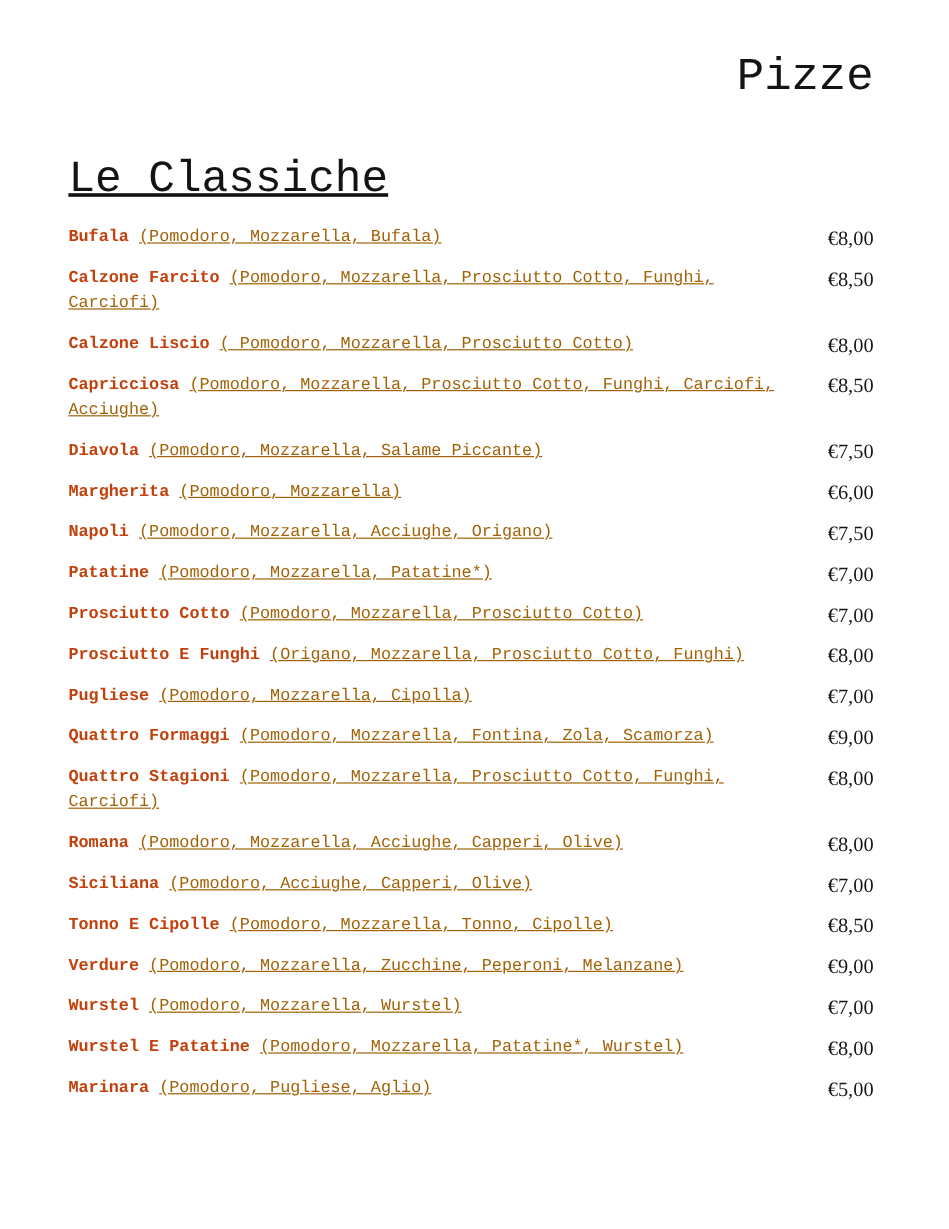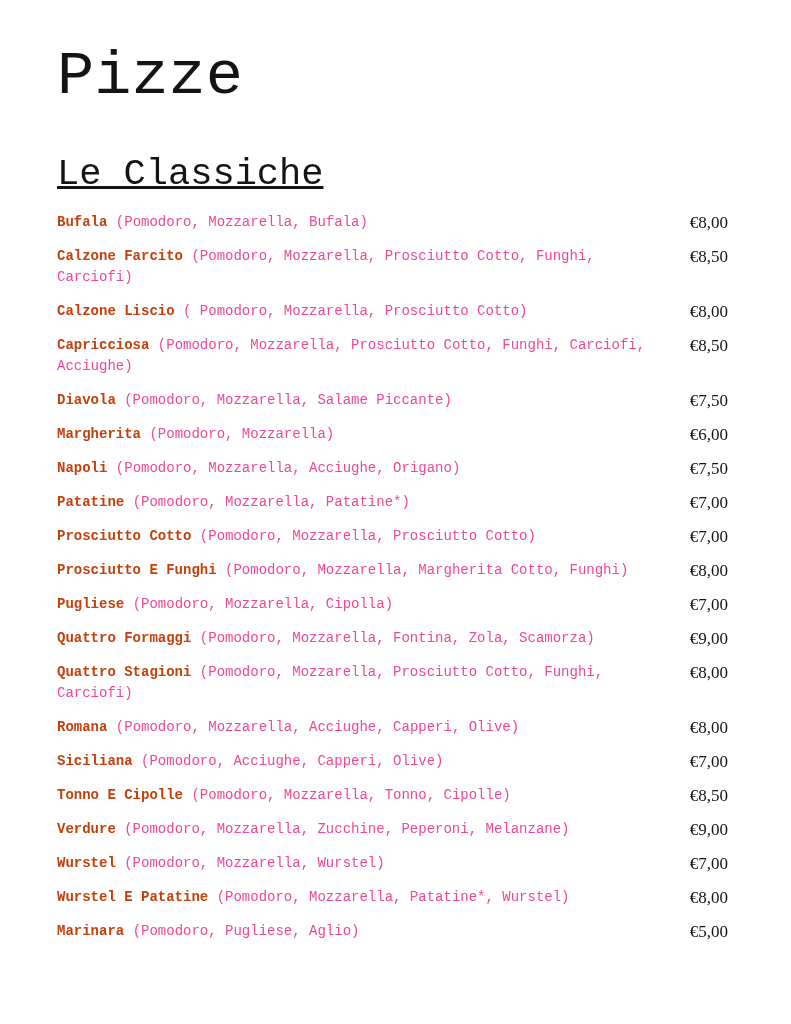--- a/index.html
+++ b/index.html
@@ -16,22 +16,22 @@
   }
   .page {
     box-sizing: border-box;
     width: 791px;
     height: 1024px;
     padding: 46px 63px 30px 57px;
     background: #ffffff;
   }
   .menu-title {
     margin: 0 0 44px 0;
-    text-align: left;
-    font-size: 62px;
+    text-align: right;
+    font-size: 38px;
     font-weight: 400;
     line-height: 1.0;
     color: #141414;
   }
   .section-heading {
     margin: 0 0 16px 0;
     font-size: 37px;
     font-weight: 400;
     line-height: 1.2;
     color: #141414;
@@ -52,21 +52,22 @@
     width: 605px;
     font-size: 14px;
     line-height: 21px;
   }
   .item-name {
     font-weight: 700;
     color: #c2410c;
   }
   .item-ingredients {
     font-weight: 400;
-    color: #ec4899;
+    color: #a16207;
+    text-decoration: underline;
   }
   .item-price {
     font-family: "Liberation Serif", serif;
     font-size: 17px;
     font-weight: 400;
     line-height: 21px;
     white-space: nowrap;
     color: #141414;
     margin-left: 36px;
   }
@@ -119,21 +120,21 @@
     <span class="item-text"><span class="item-name">Patatine</span> <span class="item-ingredients">(Pomodoro, Mozzarella, Patatine*)</span></span>
     <span class="item-price">€7,00</span>
   </li>
 
   <li class="menu-item">
     <span class="item-text"><span class="item-name">Prosciutto Cotto</span> <span class="item-ingredients">(Pomodoro, Mozzarella, Prosciutto Cotto)</span></span>
     <span class="item-price">€7,00</span>
   </li>
 
   <li class="menu-item">
-    <span class="item-text"><span class="item-name">Prosciutto E Funghi</span> <span class="item-ingredients">(Pomodoro, Mozzarella, Margherita Cotto, Funghi)</span></span>
+    <span class="item-text"><span class="item-name">Prosciutto E Funghi</span> <span class="item-ingredients">(Origano, Mozzarella, Prosciutto Cotto, Funghi)</span></span>
     <span class="item-price">€8,00</span>
   </li>
 
   <li class="menu-item">
     <span class="item-text"><span class="item-name">Pugliese</span> <span class="item-ingredients">(Pomodoro, Mozzarella, Cipolla)</span></span>
     <span class="item-price">€7,00</span>
   </li>
 
   <li class="menu-item">
     <span class="item-text"><span class="item-name">Quattro Formaggi</span> <span class="item-ingredients">(Pomodoro, Mozzarella, Fontina, Zola, Scamorza)</span></span>

